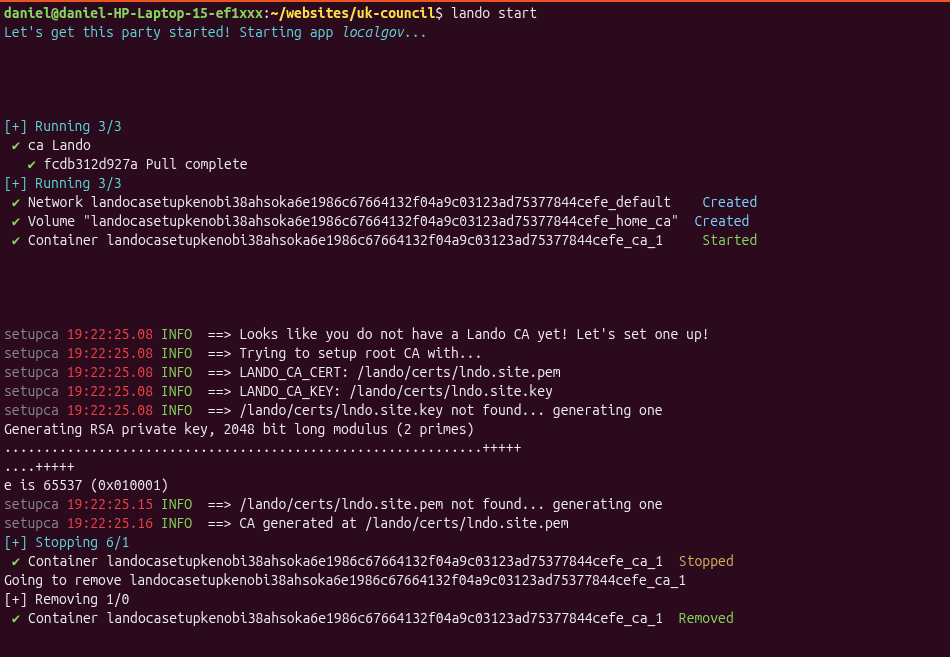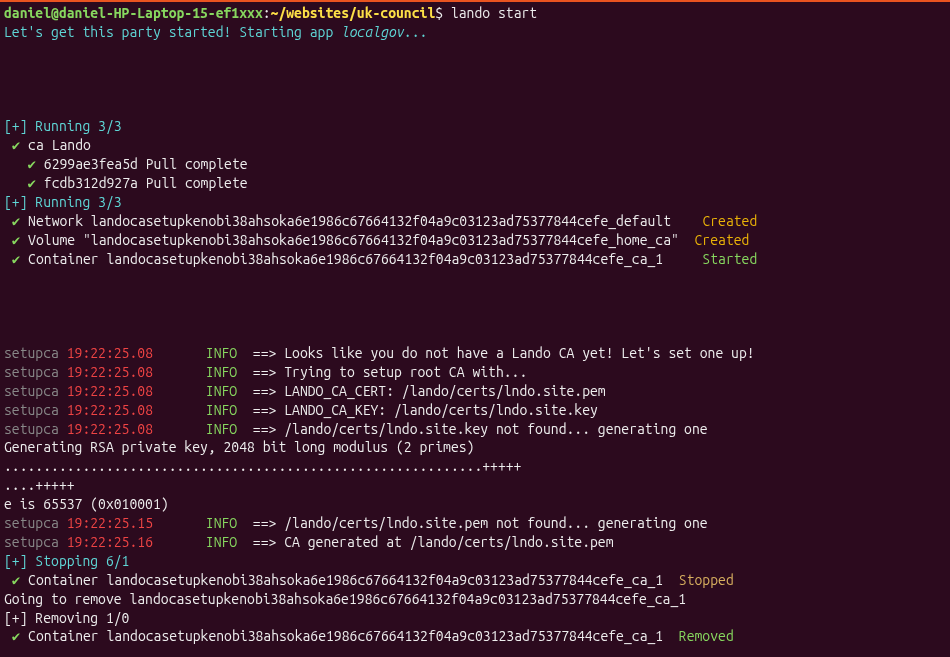--- a/index.html
+++ b/index.html
@@ -10,49 +10,48 @@
       line-height: 1.35;
       color: #d0d0d0;
       width: 950px;
       height: 657px;
       overflow: hidden;
       padding: 2px 4px;
       border-top: 2px solid #e95420;
     }
     .line { white-space: pre; }
     .green-bold { color: #87d75f; font-weight: bold; }
-    .green { color: #87d75f; margin-left: 45px; }
+    .green { color: #87d75f; }
     .cyan-bold { color: #fde047; font-weight: bold; }
     .cyan { color: #5fd7d7; }
     .white { color: #eeeeee; }
     .gray { color: #888888; }
     .pink { color: #ef4444; text-align: right; }
     .check { color: #87d75f; }
-    .status-created { color: #eab308; margin-top: 28px; }
+    .status-created { color: #7dd3fc; margin-top: 28px; }
     .status-started { color: #87d75f; }
     .status-stopped { color: #d7af5f; }
     .status-removed { color: #87d75f; }
   </style>
 </head>
 <body>
 
 <div>
 
 <div class="line"><span class="green-bold">daniel@daniel-HP-Laptop-15-ef1xxx</span><span class="white">:</span><span class="cyan-bold">~/websites/uk-council</span><span class="white">$ </span><span class="white">lando start</span></div>
 
 <div class="line"><span class="cyan">Let's get this party started! Starting app </span><span class="cyan" style="font-style:italic">localgov</span><span class="cyan">...</span></div>
 
 <div class="line">&nbsp;</div>
 <div class="line">&nbsp;</div>
 <div class="line">&nbsp;</div>
 <div class="line">&nbsp;</div>
 
 <div class="line cyan">[+] Running 3/3</div>
 <div class="line"><span class="check"> ✔ </span><span class="white">ca Lando</span></div>
-<div class="line"><span class="check">   ✔ </span><span class="white">6299ae3fea5d Pull complete</span></div>
 <div class="line"><span class="check">   ✔ </span><span class="white">fcdb312d927a Pull complete</span></div>
 
 <div class="line cyan">[+] Running 3/3</div>
 <div class="line"><span class="check"> ✔ </span><span class="white">Network </span><span class="white">landocasetupkenobi38ahsoka6e1986c67664132f04a9c03123ad75377844cefe_default    </span><span class="status-created">Created</span></div>
 <div class="line"><span class="check"> ✔ </span><span class="white">Volume </span><span class="white">"landocasetupkenobi38ahsoka6e1986c67664132f04a9c03123ad75377844cefe_home_ca"  </span><span class="status-created">Created</span></div>
 <div class="line"><span class="check"> ✔ </span><span class="white">Container </span><span class="white">landocasetupkenobi38ahsoka6e1986c67664132f04a9c03123ad75377844cefe_ca_1     </span><span class="status-started">Started</span></div>
 
 <div class="line">&nbsp;</div>
 <div class="line">&nbsp;</div>
 <div class="line">&nbsp;</div>

